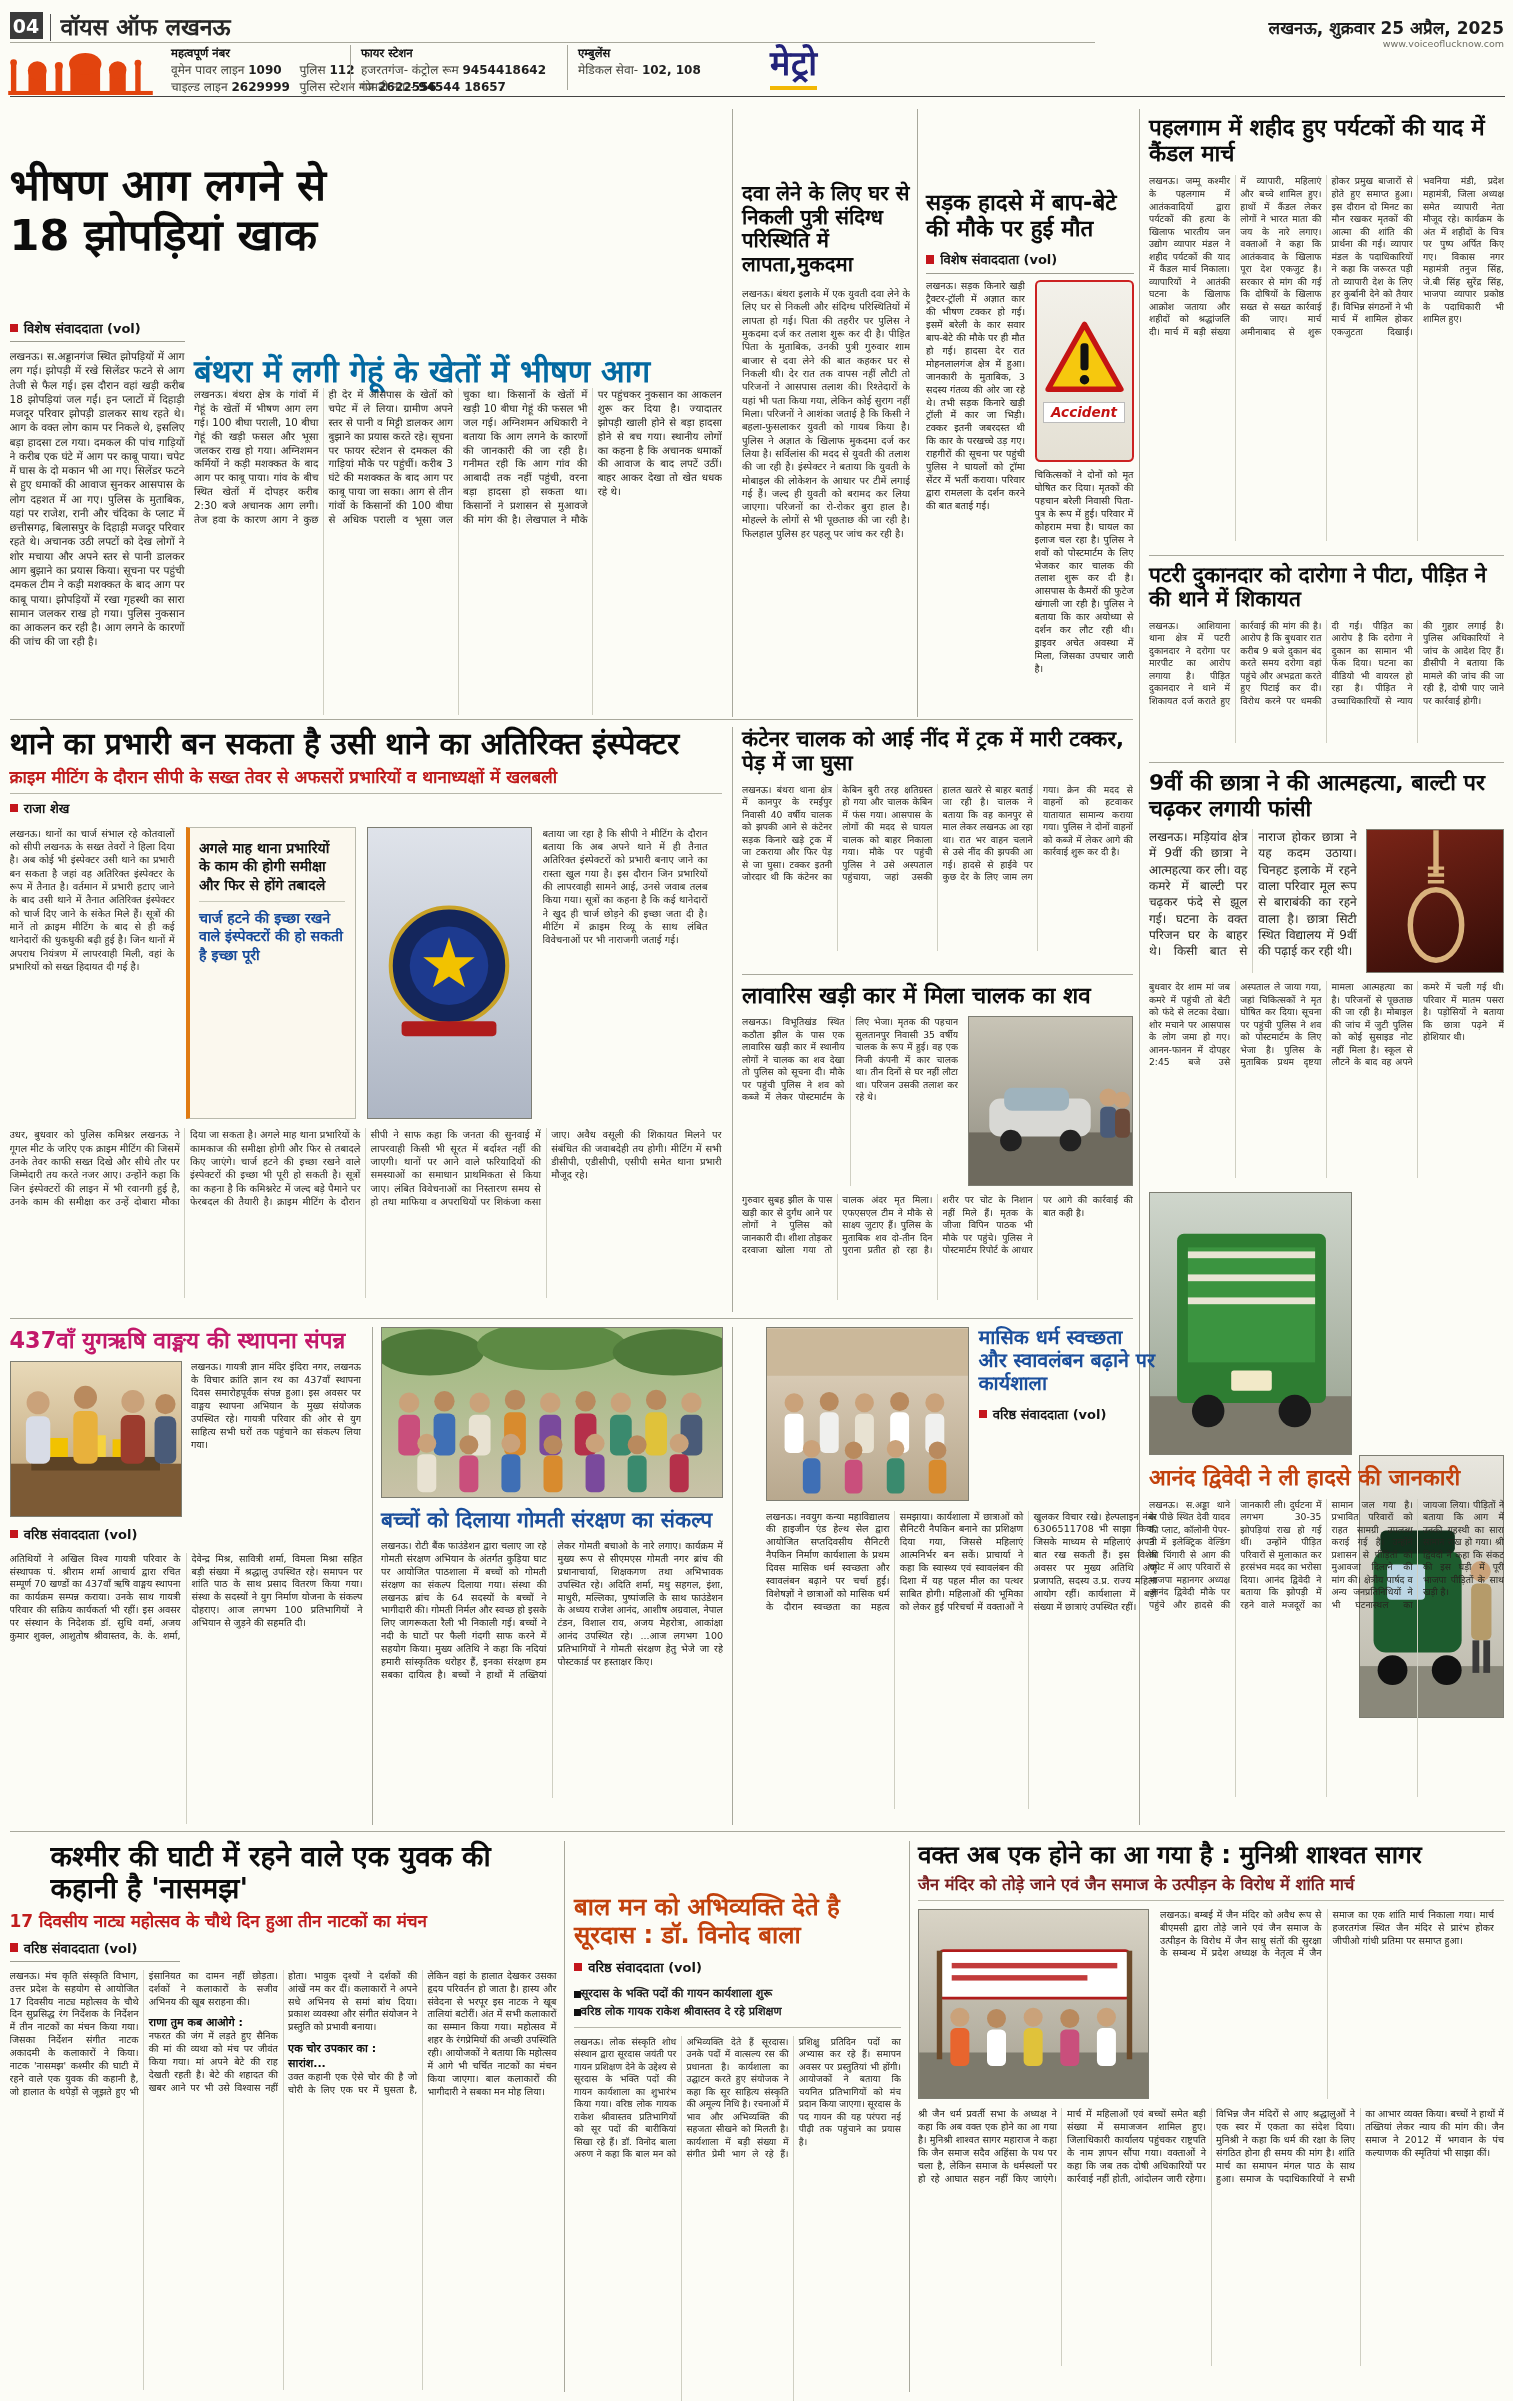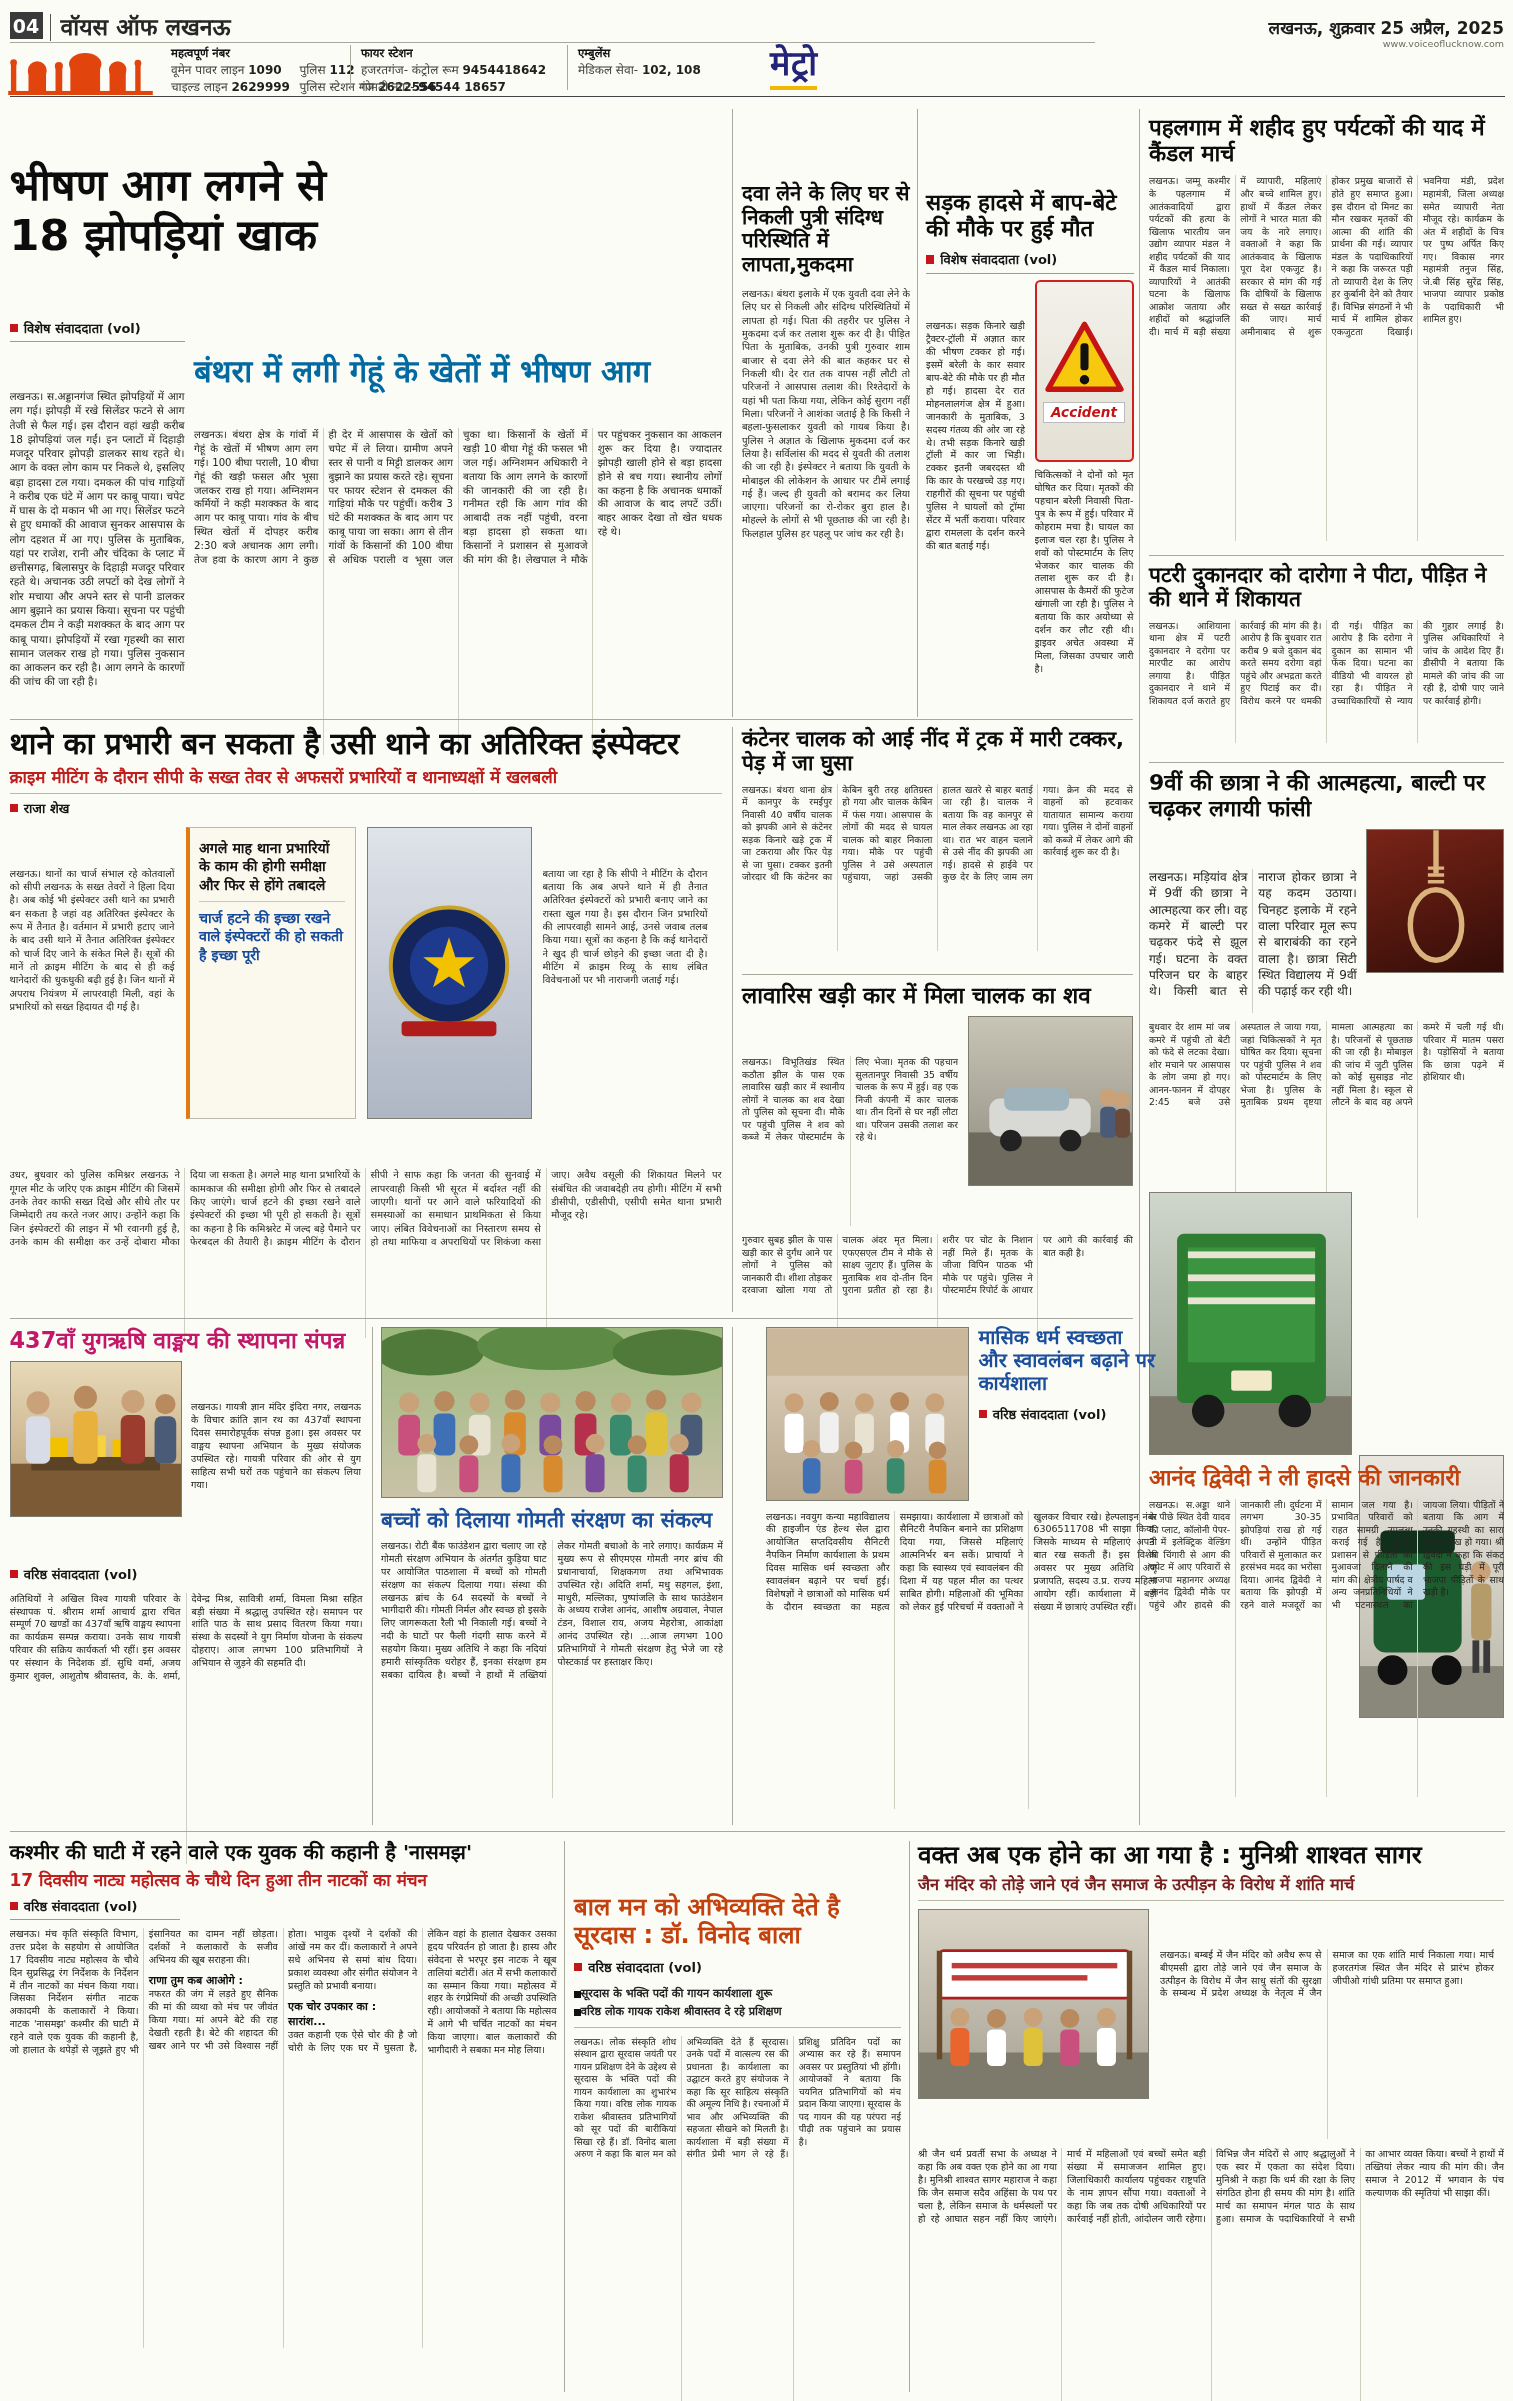--- a/index.html
+++ b/index.html
@@ -3,21 +3,21 @@
 <meta charset="utf-8">
 <style>
   *{margin:0;padding:0;box-sizing:border-box;}
   html,body{background:#9a9a92;}
   .page{position:relative;width:1514px;height:2401px;background:#fcfcf6;font-family:"DejaVu Sans",sans-serif;color:#1b1b1b;overflow:hidden;margin:0 auto;}
   .b{position:absolute;}
   .hl{font-weight:700;color:#0c0c0c;line-height:1.16;}
   .sub{font-weight:700;line-height:1.2;}
   .byl{display:flex;align-items:center;gap:6.1px;font-weight:700;font-size:13px;color:#151515;border-bottom:0.7px solid #9c9c90;padding-bottom:4.1px;}
   .sq{width:8.1px;height:8.1px;background:#c4161c;display:inline-block;flex:0 0 auto;}
-  .bt{font-size:10.5px;line-height:1.36;text-align:justify;color:#26251f;overflow:hidden;margin-top:40px;}
+  .bt{font-size:10.5px;line-height:1.36;text-align:justify;color:#26251f;overflow:hidden;}
   .c2{column-count:2;column-gap:11px;column-rule:0.7px solid #cfcfc2;}
   .c3{column-count:3;column-gap:10.2px;column-rule:0.7px solid #cfcfc2;}
   .c4{column-count:4;column-gap:10.2px;column-rule:0.7px solid #cfcfc2;}
   .rule{background:#a8a89c;}
   .ph{position:relative;overflow:hidden;border:0.7px solid #7d7d72;}
   .red{color:#c2410c;}
   .blue{color:#1b4f9c;}
   .magenta{color:#c2186a;}
   .quotebox{border:0.7px solid #b9b9ac;border-left:4.7px solid #e07b12;background:#fbf8ee;padding:11px 9.5px;display:flex;flex-direction:column;gap:6.8px;}
   .quotebox .q1{font-weight:700;font-size:14.2px;line-height:1.3;color:#141414;}
@@ -375,21 +375,21 @@
             <span>वरिष्ठ संवाददाता (vol)</span>
           </div>
       </div>
     </div>
     <div class="bt c3" style="margin-top:9.5px;height:298px;font-size:9.5px;">लखनऊ। नवयुग कन्या महाविद्यालय की हाइजीन एंड हेल्थ सेल द्वारा आयोजित सप्तदिवसीय सैनिटरी नैपकिन निर्माण कार्यशाला के प्रथम दिवस मासिक धर्म स्वच्छता और स्वावलंबन बढ़ाने पर चर्चा हुई। विशेषज्ञों ने छात्राओं को मासिक धर्म के दौरान स्वच्छता का महत्व समझाया। कार्यशाला में छात्राओं को सैनिटरी नैपकिन बनाने का प्रशिक्षण दिया गया, जिससे महिलाएं आत्मनिर्भर बन सकें। प्राचार्या ने कहा कि स्वास्थ्य एवं स्वावलंबन की दिशा में यह पहल मील का पत्थर साबित होगी। महिलाओं की भूमिका को लेकर हुई परिचर्चा में वक्ताओं ने खुलकर विचार रखे। हेल्पलाइन नंबर 6306511708 भी साझा किया, जिसके माध्यम से महिलाएं अपनी बात रख सकती हैं। इस विशेष अवसर पर मुख्य अतिथि अंजू प्रजापति, सदस्य उ.प्र. राज्य महिला आयोग रहीं। कार्यशाला में बड़ी संख्या में छात्राएं उपस्थित रहीं।</div>
   </div>
 
   <div class="b rule" style="left:9.5px;top:1831px;width:1495px;height:1.4px;"></div>
 
   <div class="b" style="left:9.5px;top:1841px;width:547px;height:551px;">
-    <div class="hl" style="font-size:20px;">कश्मीर की घाटी में रहने वाले एक युवक की कहानी है 'नासमझ'</div>
+    <div class="hl" style="font-size:28px;margin-left:41px;">कश्मीर की घाटी में रहने वाले एक युवक की कहानी है 'नासमझ'</div>
     <div class="sub" style="font-size:17px;color:#c01d1d;margin-top:5.4px;">17 दिवसीय नाट्य महोत्सव के चौथे दिन हुआ तीन नाटकों का मंचन</div>
     <div class="byl" style="margin-top:6.8px;width:170px;">
         <span class="sq"></span>
         <span>वरिष्ठ संवाददाता (vol)</span>
       </div>
     <div class="c4" style="margin-top:8.1px;height:420px;overflow:hidden;">
       <div class="seg">लखनऊ। मंच कृति संस्कृति विभाग, उत्तर प्रदेश के सहयोग से आयोजित 17 दिवसीय नाट्य महोत्सव के चौथे दिन सुप्रसिद्ध रंग निर्देशक के निर्देशन में तीन नाटकों का मंचन किया गया। जिसका निर्देशन संगीत नाटक अकादमी के कलाकारों ने किया। नाटक 'नासमझ' कश्मीर की घाटी में रहने वाले एक युवक की कहानी है, जो हालात के थपेड़ों से जूझते हुए भी इंसानियत का दामन नहीं छोड़ता। दर्शकों ने कलाकारों के सजीव अभिनय की खूब सराहना की।</div>
       <div class="seg-title">राणा तुम कब आओगे :</div>
       <div class="seg">नफरत की जंग में लड़ते हुए सैनिक की मां की व्यथा को मंच पर जीवंत किया गया। मां अपने बेटे की राह देखती रहती है। बेटे की शहादत की खबर आने पर भी उसे विश्वास नहीं होता। भावुक दृश्यों ने दर्शकों की आंखें नम कर दीं। कलाकारों ने अपने सधे अभिनय से समां बांध दिया। प्रकाश व्यवस्था और संगीत संयोजन ने प्रस्तुति को प्रभावी बनाया।</div>
       <div class="seg-title">एक चोर उपकार का : सारांश...</div>

